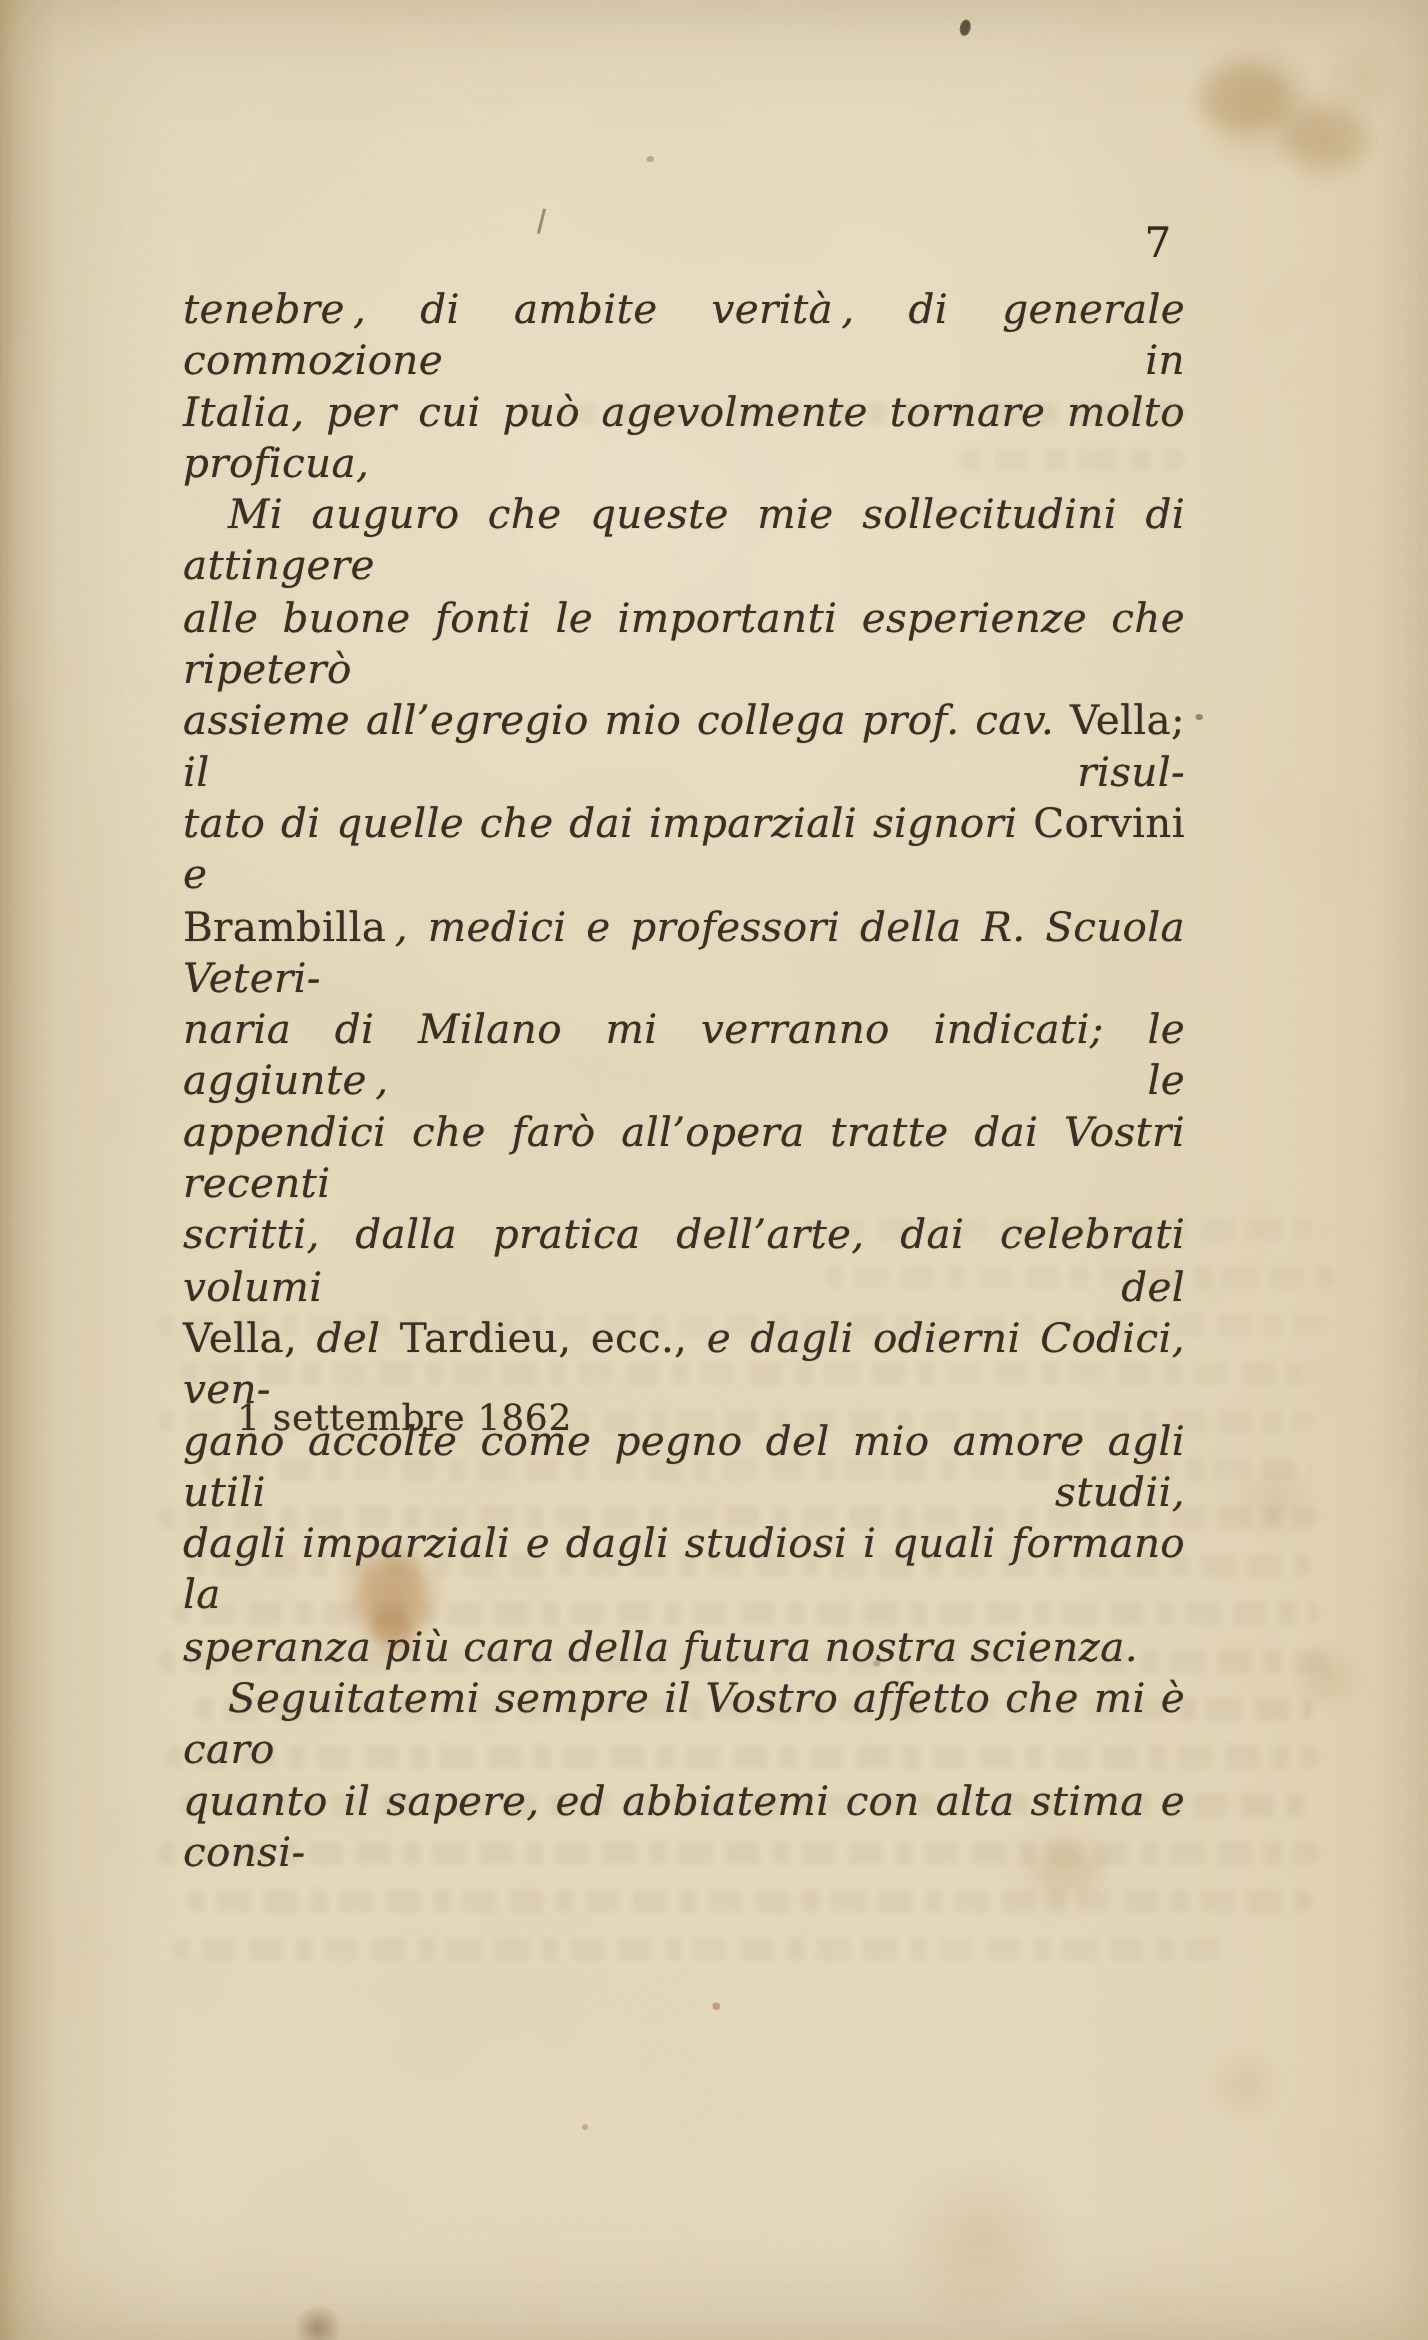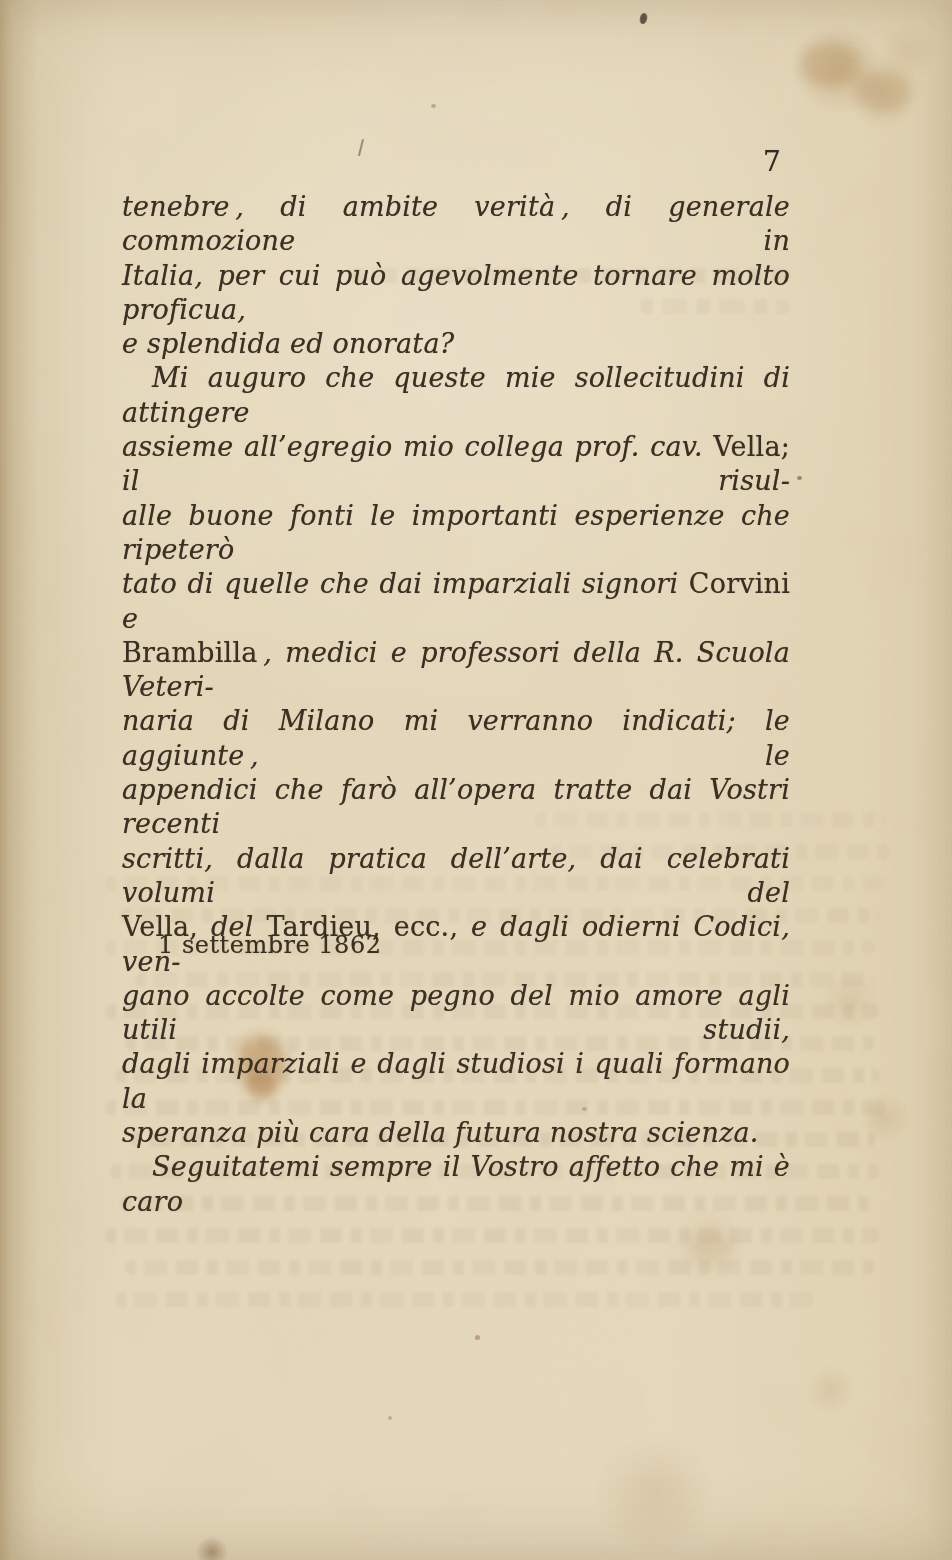--- a/index.html
+++ b/index.html
@@ -168,32 +168,32 @@
   <div class="speck sp4"></div>
   <div class="speck sp5"></div>
   <div class="speck sp6"></div>
   <div class="hairline"></div>
 
   <div class="page-number">7</div>
 
   <div class="text-block" id="text-block">
       <div class="line j"><span class="ita">tenebre , di ambite verità , di generale commozione in</span></div>
       <div class="line j"><span class="ita">Italia, per cui può agevolmente tornare molto proficua,</span></div>
-      <div class="line"><span class="ita">e splendida ed onorata?</span></div>
       <div class="line j ind"><span class="ita">Mi auguro che queste mie sollecitudini di attingere</span></div>
+      <div class="line j"><span class="ita">alle buone fonti le importanti esperienze che ripeterò</span></div>
       <div class="line j"><span class="ita">assieme all’egregio mio collega prof. cav. </span><span class="rom">Vella;</span><span class="ita"> il risul-</span></div>
-      <div class="line j"><span class="ita">alle buone fonti le importanti esperienze che ripeterò</span></div>
       <div class="line j"><span class="ita">tato di quelle che dai imparziali signori </span><span class="rom">Corvini</span><span class="ita"> e</span></div>
       <div class="line j"><span class="rom">Brambilla</span><span class="ita"> , medici e professori della R. Scuola Veteri-</span></div>
       <div class="line j"><span class="ita">naria di Milano mi verranno indicati; le aggiunte , le</span></div>
       <div class="line j"><span class="ita">appendici che farò all’opera tratte dai Vostri recenti</span></div>
       <div class="line j"><span class="ita">scritti, dalla pratica dell’arte, dai celebrati volumi del</span></div>
       <div class="line j"><span class="rom">Vella,</span><span class="ita"> del </span><span class="rom">Tardieu, ecc.,</span><span class="ita"> e dagli odierni Codici, ven-</span></div>
       <div class="line j"><span class="ita">gano accolte come pegno del mio amore agli utili studii,</span></div>
       <div class="line j"><span class="ita">dagli imparziali e dagli studiosi i quali formano la</span></div>
       <div class="line"><span class="ita">speranza più cara della futura nostra scienza.</span></div>
       <div class="line j ind"><span class="ita">Seguitatemi sempre il Vostro affetto che mi è caro</span></div>
+      <div class="line j"><span class="ita">quanto il sapere, ed abbiatemi con alta stima e consi-</span></div>
     </div>
 
 
   <div class="dateline">1 settembre 1862</div>
 
 </div>
 
 </body></html>

